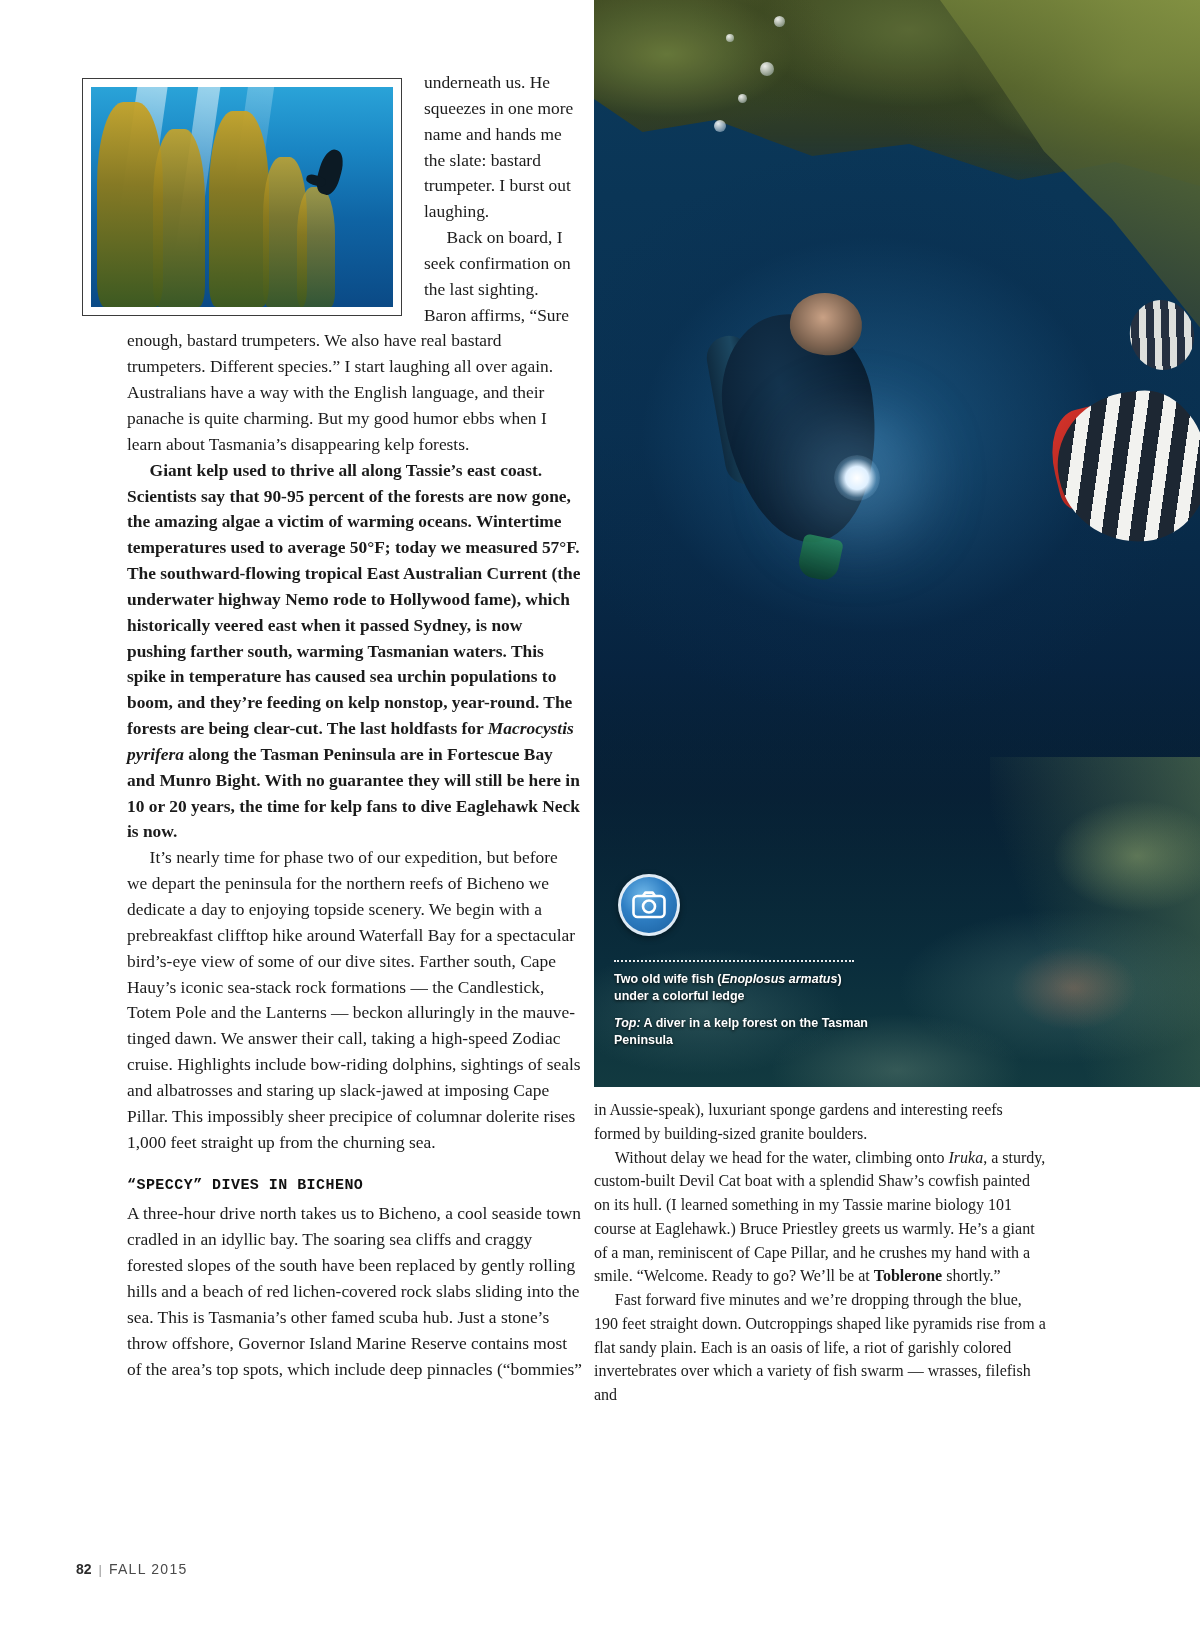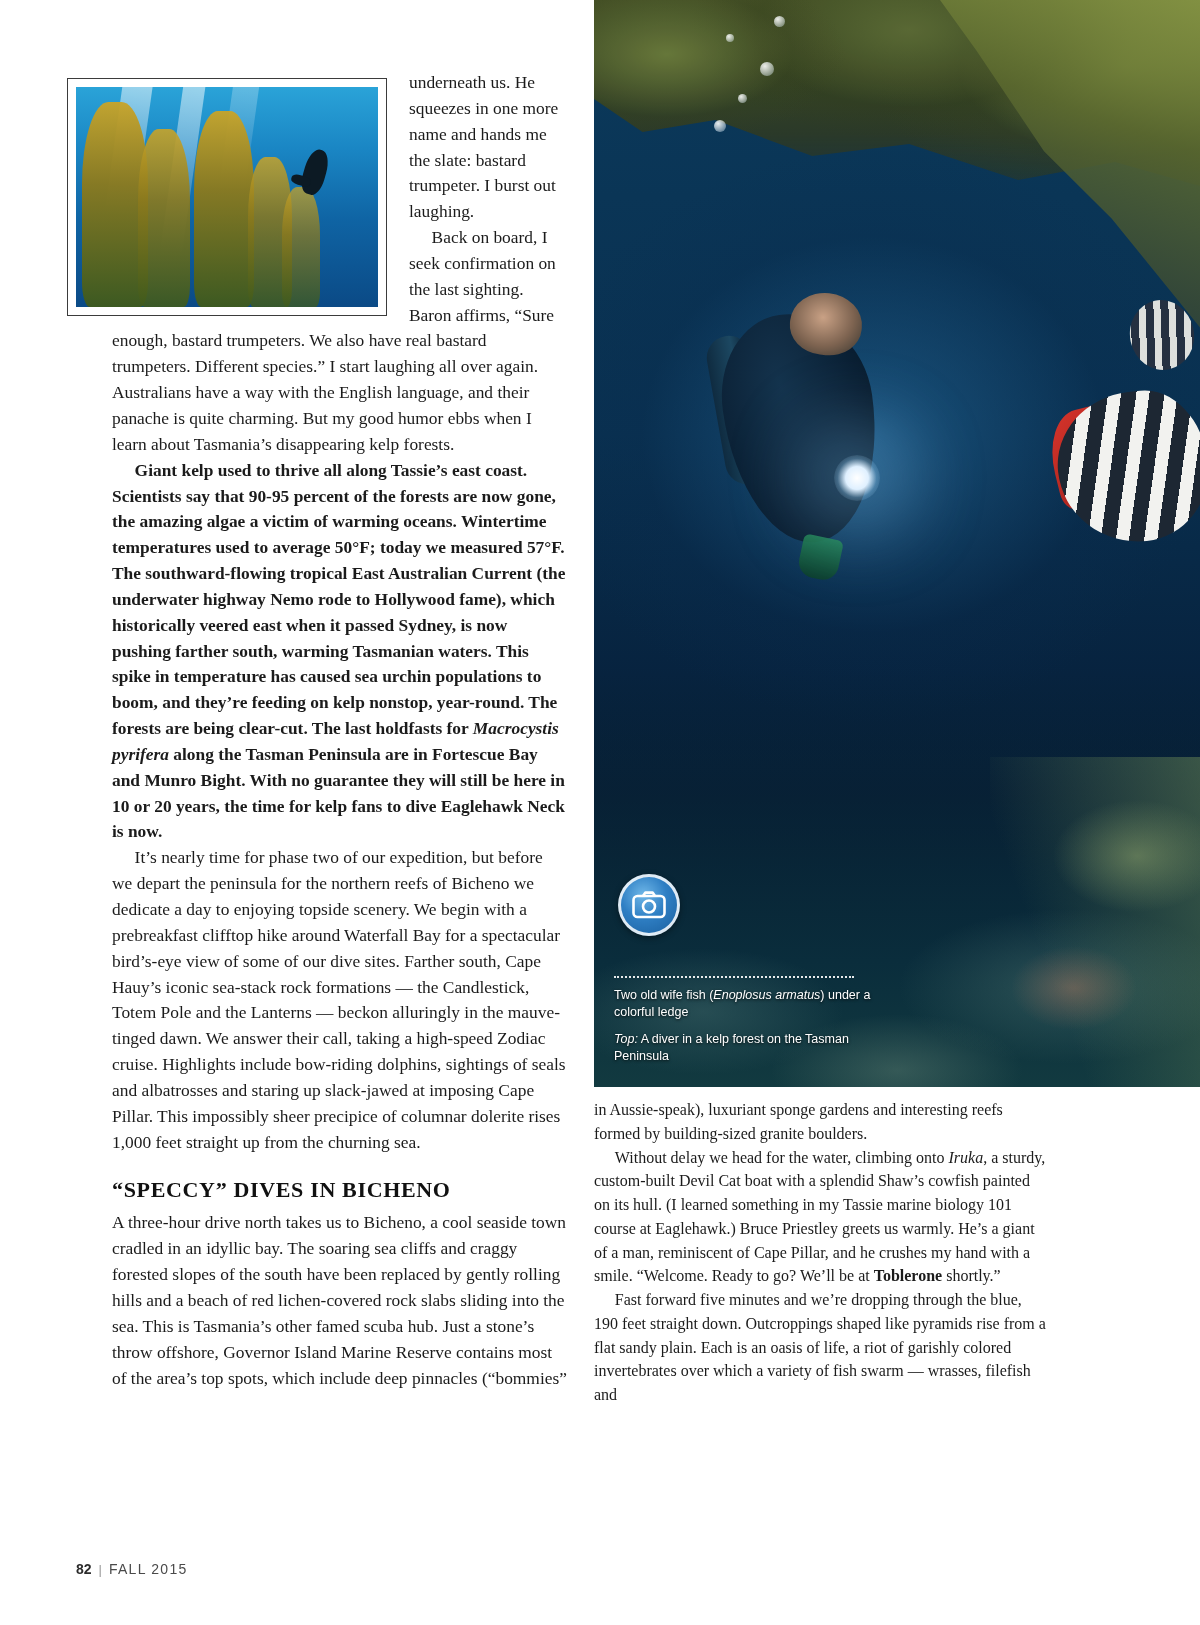--- a/index.html
+++ b/index.html
@@ -141,36 +141,36 @@
   }
   .cam-badge svg { display:block; }
 
   
   .caption-block {
     position: absolute; left: 20px; bottom: 22px; width: 260px;
     color: #ffffff;
     font-family: "Liberation Sans", sans-serif;
     font-size: 12.5px;
     line-height: 1.38;
-    font-weight: 400;
+    font-weight: 700;
     text-shadow: 0 1px 3px rgba(0,0,0,.85);
   }
   .caption-rule {
     width: 240px; height: 0; margin-bottom: 9px;
     border-top: 2px dotted rgba(255,255,255,0.9);
   }
   .caption-line { margin: 0 0 9px 0; }
-  .caption-line:last-child { margin-bottom: 0; }
+  .caption-line:last-child { margin-bottom: 16px; }
   .caption-line em { font-style: italic; }
   .caption-line .lbl { font-style: italic; }
 
   
   .left-col {
     position: absolute;
-    left: 112px; top: 70px; width: 455px;
+    left: 127px; top: 70px; width: 455px;
   }
   .kelp-figure {
     float: left;
     width: 320px; height: 238px;
     margin: 8px 22px 6px -45px;
     border: 1px solid #3b3b3b;
     padding: 8px;
     background: #fff;
     shape-outside: margin-box;
   }
@@ -204,23 +204,23 @@
 
   p.body {
     margin: 0 0 0 0;
     font-size: 17.4px;
     line-height: 1.485;
     color: #1b1b1b;
     text-align: left;
   }
   p.body + p.body { text-indent: 1.3em; }
   .sec-head {
-    font-family: Liberation Serif, serif;
+    font-family: Liberation Mono, monospace;
     font-weight: 700;
-    font-size: 22px;
+    font-size: 15px;
     letter-spacing: .03em;
     color: #111;
     margin: 22px 0 7px 0;
   }
 
   
   .right-col {
     position: absolute;
     left: 594px; top: 1098px; width: 455px;
   }

